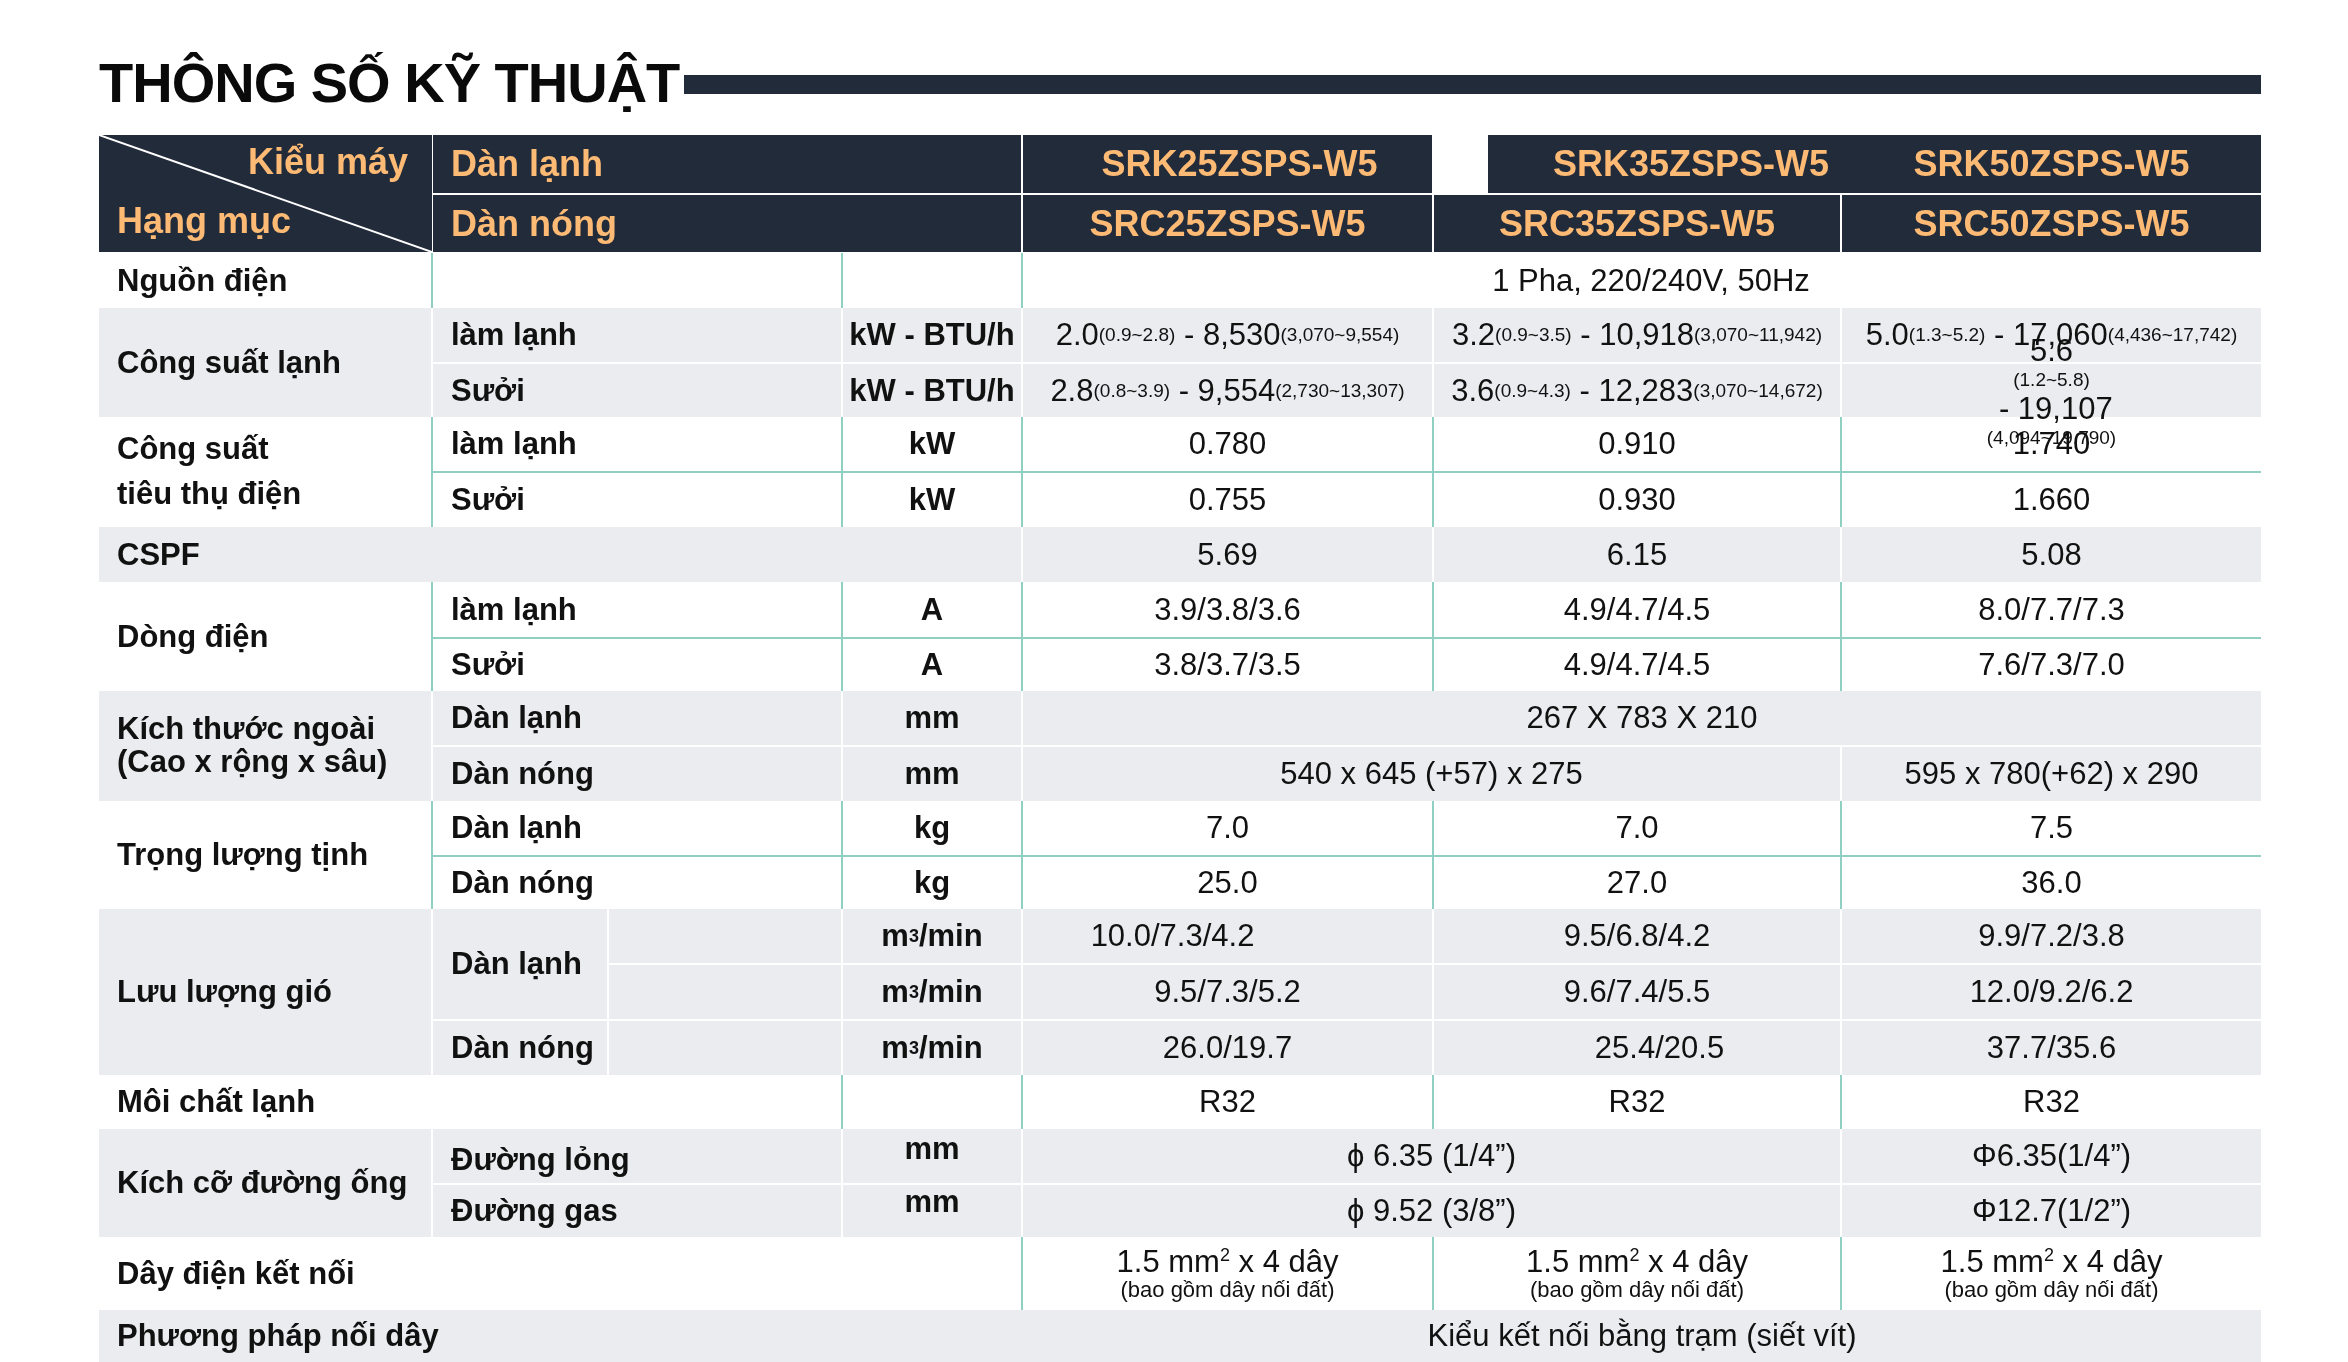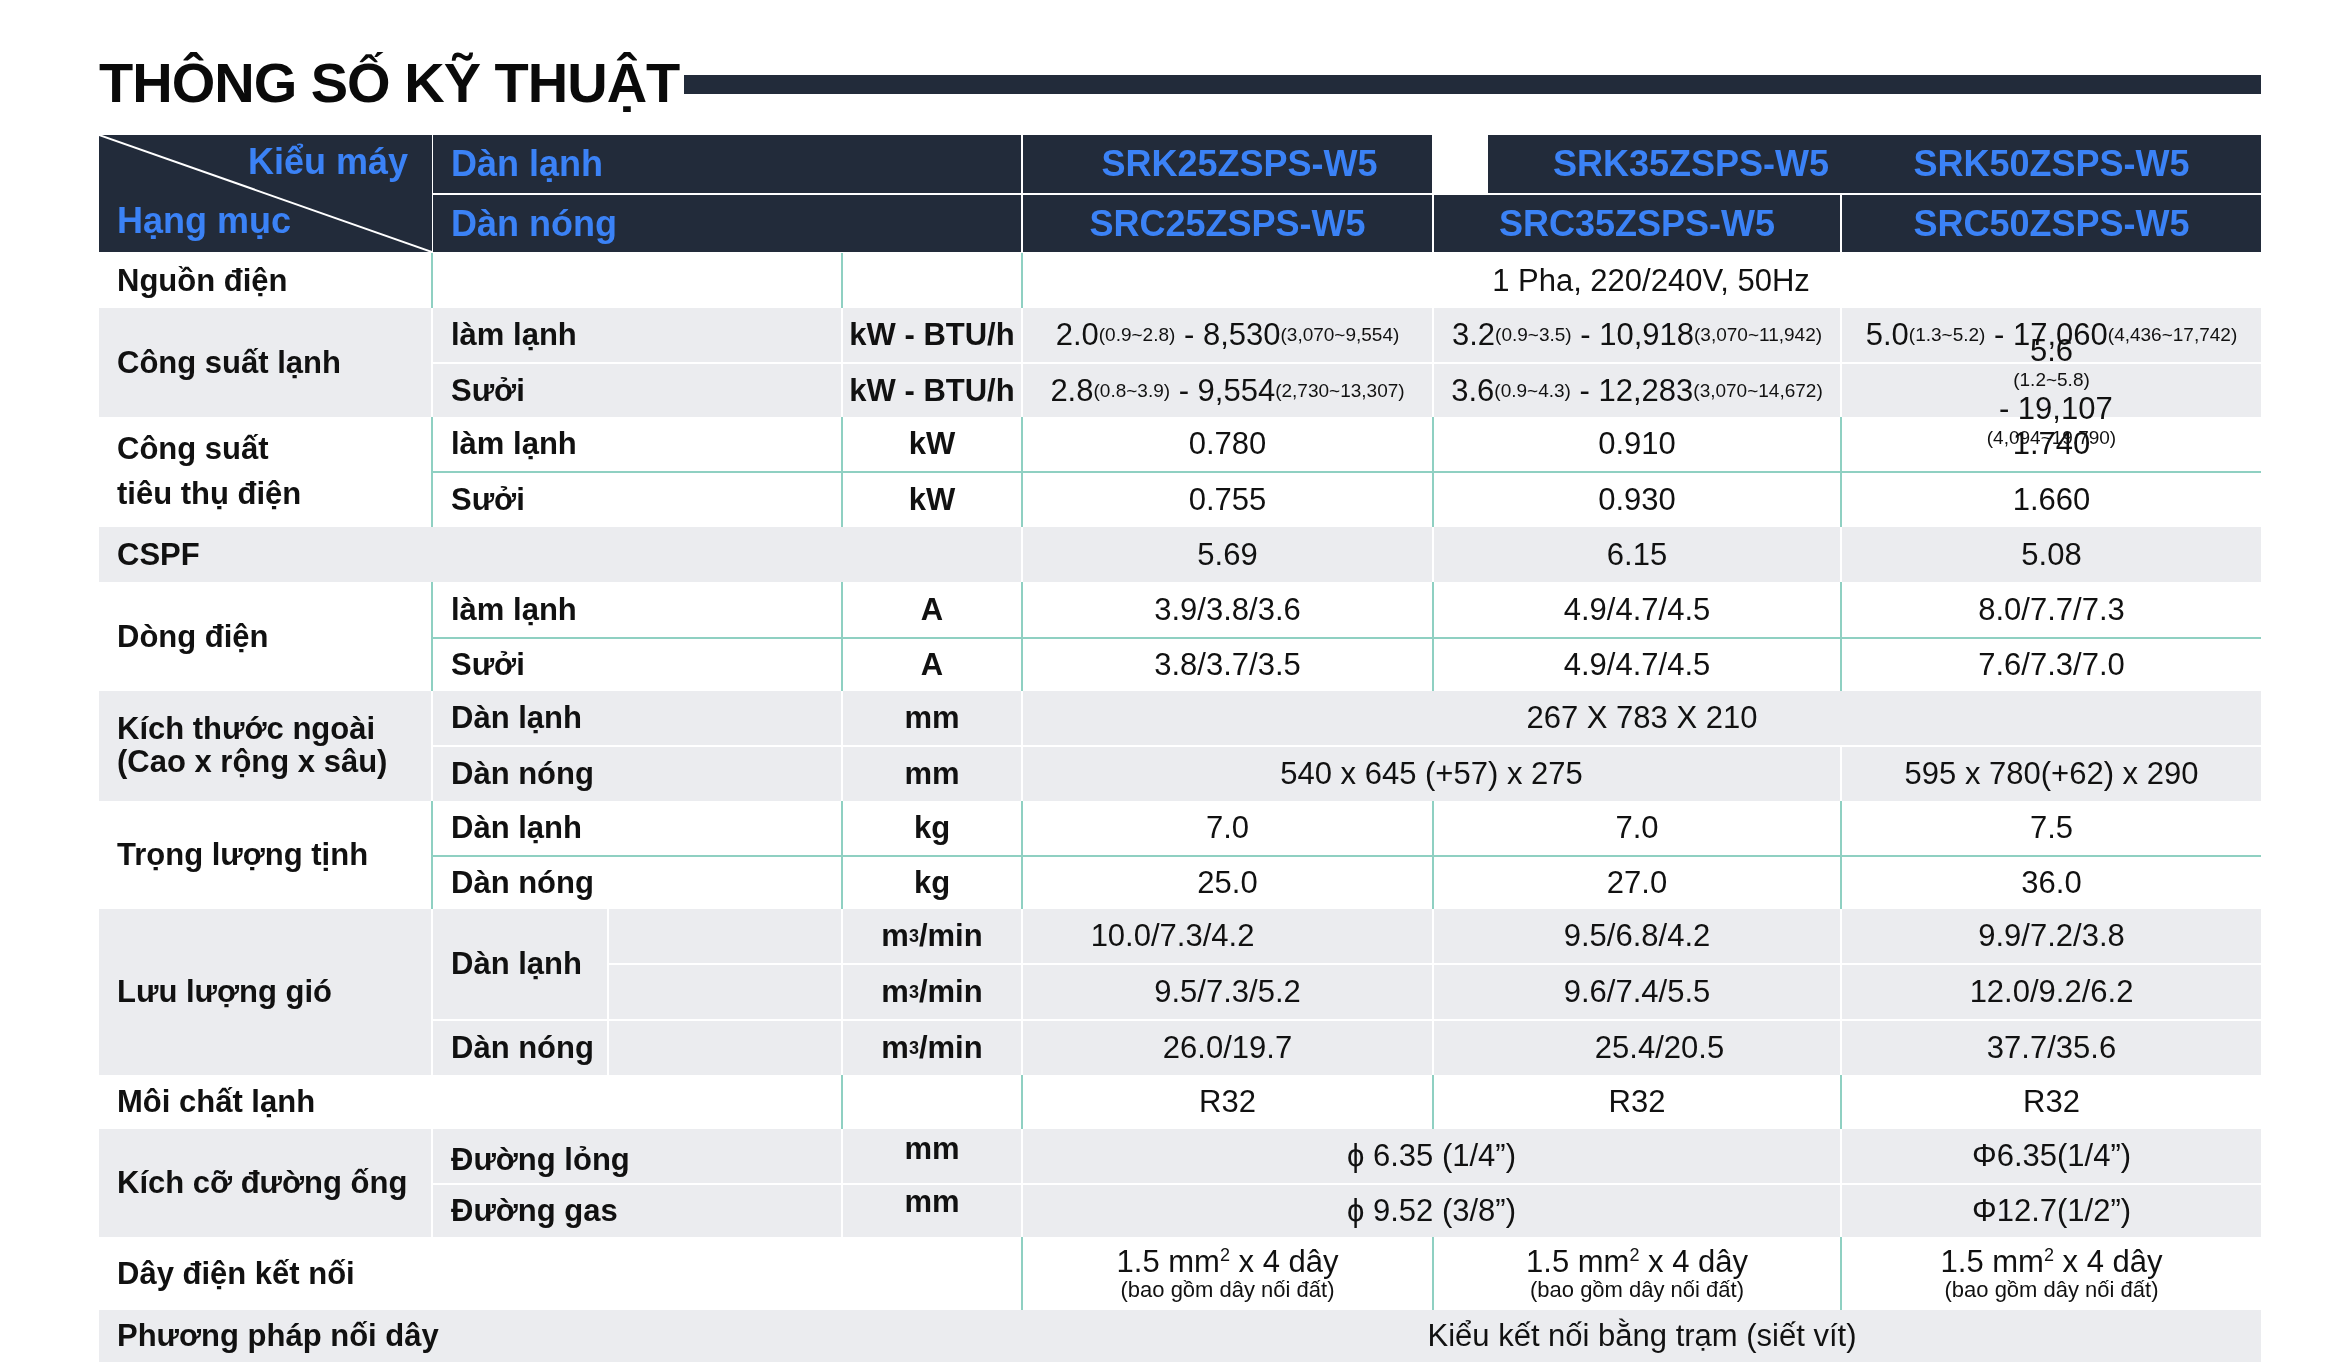--- a/index.html
+++ b/index.html
@@ -2,21 +2,21 @@
 <html><head>
 <meta charset="utf-8">
 <style>
   html, body { margin:0; padding:0; background:#ffffff; }
   body { width:2348px; height:1362px; position:relative; overflow:hidden;
          font-family:"Liberation Sans","DejaVu Sans",sans-serif; color:#111; }
   .title { position:absolute; left:99px; top:50px; font-size:56px; font-weight:bold;
            letter-spacing:-1px; color:#0a0a0a; white-space:nowrap; }
   .title-bar { position:absolute; left:684px; top:75px; width:1577px; height:19px; background:#222b3a; }
   .cell { position:absolute; box-sizing:border-box; display:flex; align-items:center; }
-  .dark { background:#222b3a; color:#3b82f6; font-weight:bold; font-size:36px; }
+  .dark { background:#222b3a; color:#fdba74; font-weight:bold; font-size:36px; }
   .gray { background:#ebecef; }
   .white { background:#ffffff; }
   .lbl { font-weight:bold; font-size:31px; padding-left:18px; line-height:1.2; }
   .sub { font-weight:bold; font-size:31px; padding-left:18px; }
   .unit { font-weight:bold; font-size:31px; justify-content:center; }
   .val { font-size:31px; justify-content:center; text-align:center; }
   .center { justify-content:center; }
   .vline { position:absolute; width:2px; }
   .hline { position:absolute; height:2px; }
   .teal { background:#8fd0c2; }

